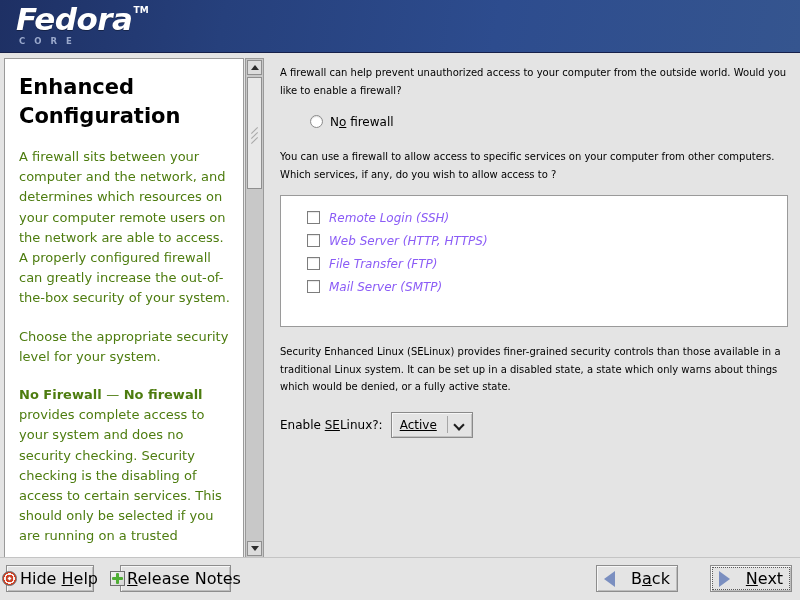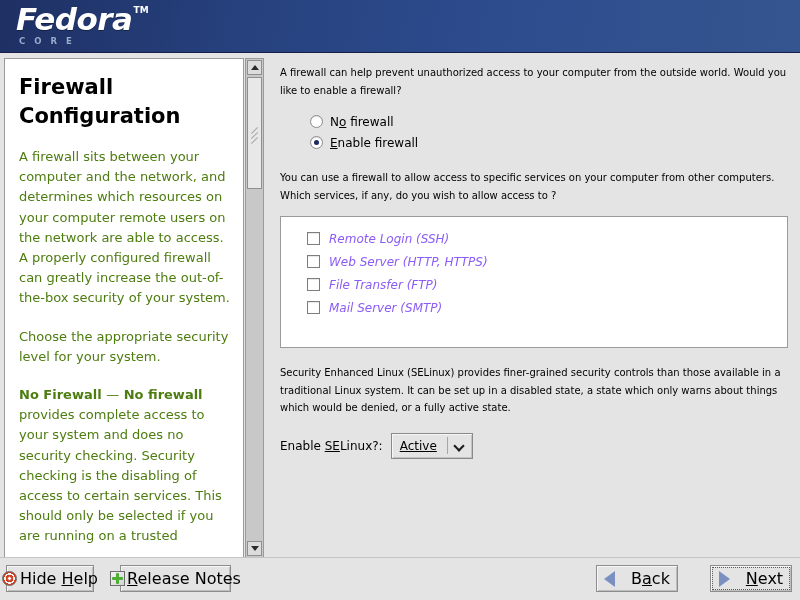--- a/index.html
+++ b/index.html
@@ -376,21 +376,21 @@
     <div id="logo-block">
       <div>
         <span class="logo-word">Fedora</span><span class="logo-tm">TM</span>
       </div>
       <div class="logo-sub">CORE</div>
     </div>
   </div>
 
   <div id="help-panel">
     <div id="help-inner">
-      <h1 id="help-title">Firewall Configuration</h1>
+      <h1 id="help-title">Enhanced Configuration</h1>
       <p class="help-para">A firewall sits between your computer and the network, and determines which resources on your computer remote users on the network are able to access. A properly configured firewall can greatly increase the out-of-the-box security of your system.</p>
       <p class="help-para">Choose the appropriate security level for your system.</p>
       <p class="help-para"><b>No Firewall</b><b> </b><span>—</span><b> </b><b>No firewall</b><span> provides complete access to your system and does no security checking. Security checking is the disabling of access to certain services. This should only be selected if you are running on a trusted</span></p>
     </div>
   </div>
 
   <div id="help-scroll">
     <div class="sb-btn up">
       <span class="sb-arrow up"></span>
     </div>
@@ -405,24 +405,20 @@
   </div>
 
   <div id="main">
 
     <p id="intro-text" class="body-text">A firewall can help prevent unauthorized access to your computer from the outside world.  Would you like to enable a firewall?</p>
 
     <div id="radio-group">
       <div class="radio-row">
         <span class="radio-mark"></span>
         <span class="radio-label"><span>N</span><span class="mn">o</span><span> firewall</span></span>
-      </div>
-      <div class="radio-row">
-        <span class="radio-mark on"></span>
-        <span class="radio-label"><span></span><span class="mn">E</span><span>nable firewall</span></span>
       </div>
     </div>
 
     <p id="services-text" class="body-text">You can use a firewall to allow access to specific services on your computer from other computers. Which services, if any, do you wish to allow access to ?</p>
 
     <div id="services-frame">
       <div class="check-row">
         <span class="check-mark"></span>
         <span class="check-label">Remote Login (SSH)</span>
       </div>

